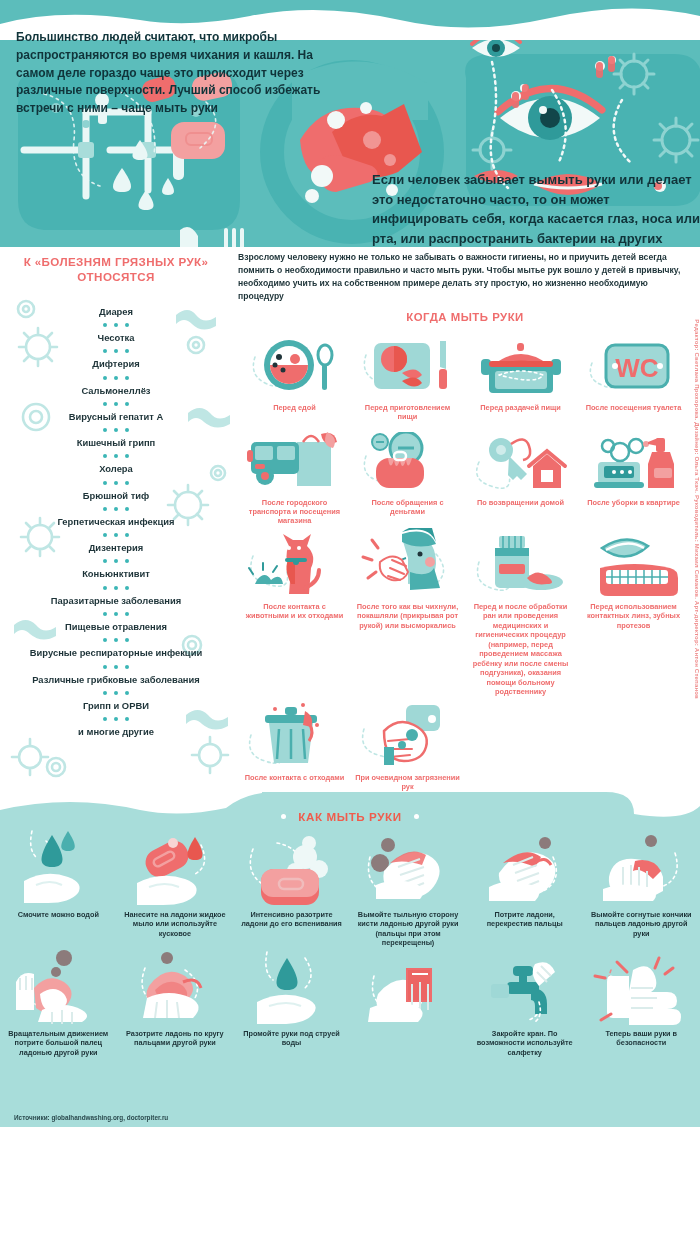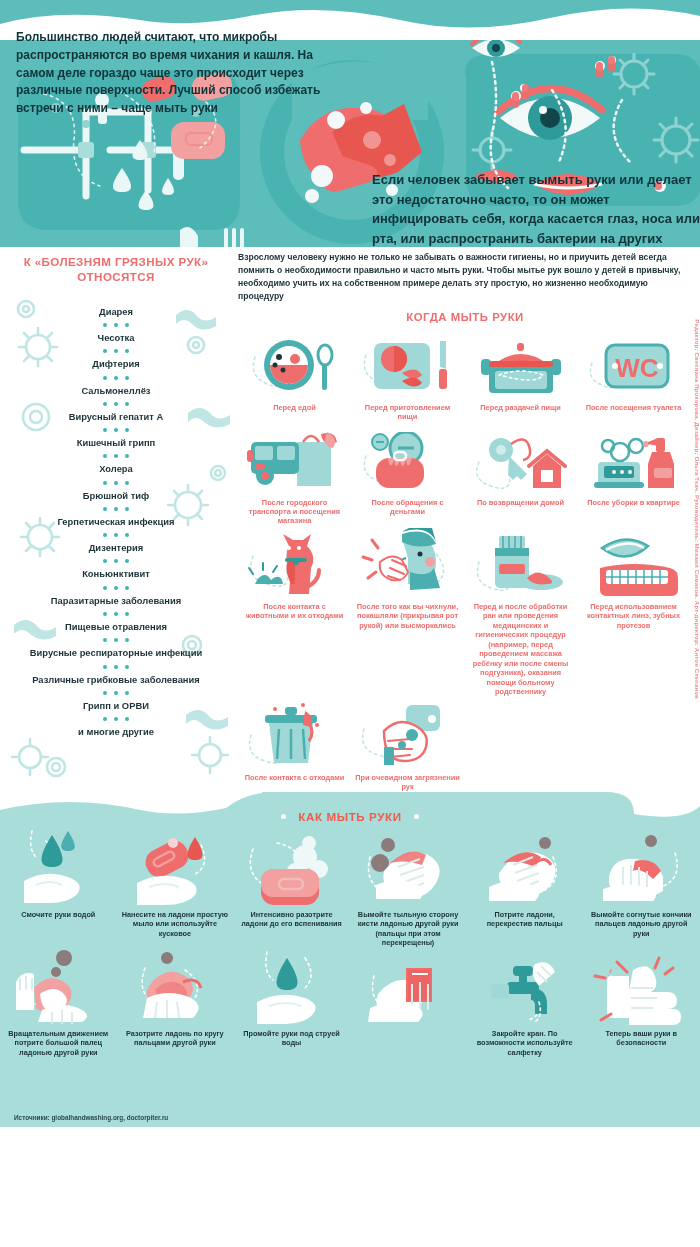--- a/index.html
+++ b/index.html
@@ -661,35 +661,35 @@
             <div class="how-art">
               <svg width="104" height="78" viewBox="0 0 104 78">
                 <path d="M26,2 q-4,18 4,26" fill="none" stroke="#ffffff" stroke-width="1.6" stroke-dasharray="2.5 3.5" stroke-linecap="round"></path>
                 <path d="M40,12 q16,14 8,26" fill="none" stroke="#ffffff" stroke-width="1.6" stroke-dasharray="2.5 3.5" stroke-linecap="round"></path>
                 <path d="M46,6 c14,22 14,32 0,32 c-14,0 -14,-10 0,-32z" fill="#2f9a9a"></path>
                 <path d="M62,2 c9,14 9,20 0,20 c-9,0 -9,-6 0,-20z" fill="#4aafae"></path>
                 <path d="M18,52 q22,-12 44,-4 q16,6 10,16 q-8,10 -30,10 l-24,0z" fill="#ffffff"></path>
                 <path d="M30,56 q14,-6 26,0" fill="none" stroke="#dff1f0" stroke-width="2"></path>
               </svg>
             </div>
-            <div class="how-cap">Смочите руки водой</div>
+            <div class="how-cap">Смочите можно водой</div>
           </div>
           <div class="how-cell">
             <div class="how-art">
               <svg width="104" height="78" viewBox="0 0 104 78">
                 <path d="M78,16 q10,22 -8,30" fill="none" stroke="#ffffff" stroke-width="1.6" stroke-dasharray="2.5 3.5" stroke-linecap="round"></path>
                 <rect x="22" y="16" width="44" height="28" rx="13" fill="#ef6d6d" transform="rotate(-28 44 30)"></rect>
                 <rect x="30" y="26" width="22" height="8" rx="4" fill="none" stroke="#f3a0a0" stroke-width="2.5" transform="rotate(-28 41 30)"></rect>
                 <path d="M72,8 c10,16 10,23 0,23 c-10,0 -10,-7 0,-23z" fill="#e8574f"></path>
                 <circle cx="50" cy="14" r="5" fill="#f8d4d4"></circle>
                 <path d="M14,54 q24,-12 48,-4 q16,6 10,16 q-8,10 -32,10 l-26,0z" fill="#ffffff"></path>
                 <path d="M26,58 q16,-6 30,0" fill="none" stroke="#dff1f0" stroke-width="2"></path>
               </svg>
             </div>
-            <div class="how-cap">Нанесите на ладони простую мыло или используйте кусковое</div>
+            <div class="how-cap">Нанесите на ладони жидкое мыло или используйте кусковое</div>
           </div>
           <div class="how-cell">
             <div class="how-art">
               <svg width="104" height="78" viewBox="0 0 104 78">
                 <path d="M14,20 q-8,22 8,34" fill="none" stroke="#ffffff" stroke-width="1.6" stroke-dasharray="2.5 3.5" stroke-linecap="round"></path>
                 <path d="M38,14 q22,4 26,24" fill="none" stroke="#ffffff" stroke-width="1.6" stroke-dasharray="2.5 3.5" stroke-linecap="round"></path>
                 <g fill="#eef8f7">
                   <circle cx="66" cy="28" r="12"></circle>
                   <circle cx="80" cy="40" r="9"></circle>
                   <circle cx="56" cy="42" r="8"></circle>

